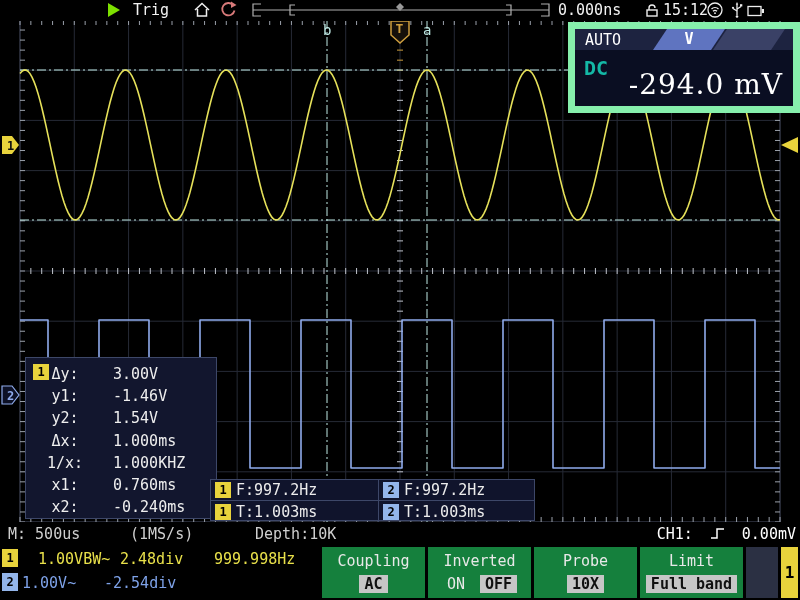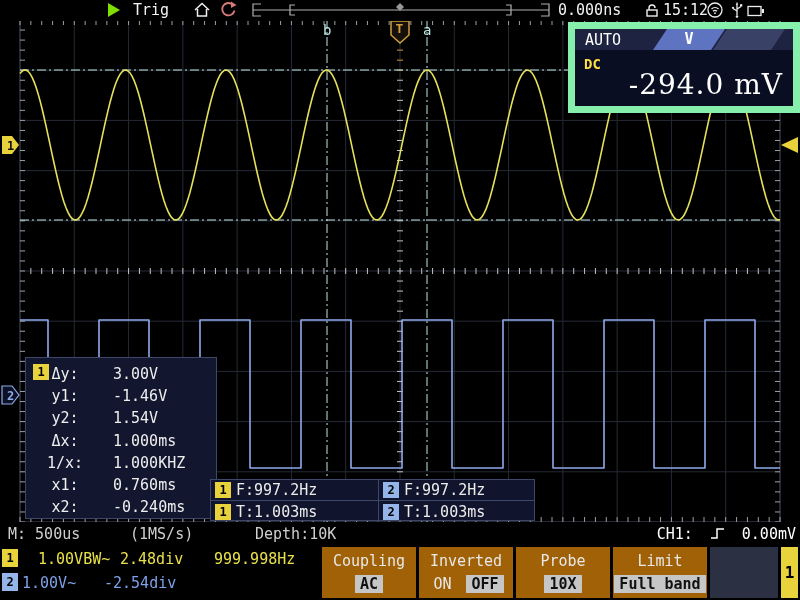--- a/index.html
+++ b/index.html
@@ -16,21 +16,21 @@
   
   .mm{position:absolute;left:568px;top:22px;width:218px;height:77px;background:#0a0e22;
       border:7px solid #86efac;z-index:2;}
   .mm-head{position:relative;height:21px;background:#1d2340;}
   .mm-mode{position:absolute;left:10px;top:2px;color:#fff;font-size:15px;}
   .mm-tab{position:absolute;top:0;height:21px;width:72px;line-height:21px;
       clip-path:polygon(14px 0,100% 0,calc(100% - 14px) 100%,0 100%);
       text-align:center;font-size:15px;font-weight:bold;}
   .mm-tab.active{left:78px;background:#5f74c0;color:#fff;z-index:2;}
   .mm-tab.shadow{left:138px;background:#3a4166;z-index:1;}
-  .mm-dc{position:absolute;left:9px;top:27px;color:#fde047;font-size:14px;font-weight:bold;}
+  .mm-dc{position:absolute;left:9px;top:27px;color:#14b8a6;font-size:20px;font-weight:bold;}
   .mm-read{position:absolute;right:10px;bottom:5px;color:#fff;font-size:28px;letter-spacing:1px;
       font-family:"DejaVu Serif","Liberation Serif",serif;}
 
   
   .cursor-box{position:absolute;left:25px;top:357px;width:190px;height:160px;background:#12162e;
       border:1px solid #3d4768;z-index:2;}
   .badge{display:inline-block;width:16px;height:16px;text-align:center;line-height:17px;
       font-size:12px;font-weight:bold;color:#000;}
   .badge.b1{background:#e8d33c;}
   .badge.b2{background:#93b5ea;}
@@ -56,21 +56,21 @@
   .sb-trig{position:absolute;right:4px;top:3px;display:flex;align-items:center;gap:17px;color:#fff;}
 
   
   .bottom{position:absolute;left:0;top:545px;width:800px;height:55px;background:#000;z-index:3;}
   .ch-row{position:absolute;left:0;width:320px;height:23px;font-size:15px;}
   .ch-row .badge{position:absolute;left:2px;top:1px;height:18px;line-height:19px;}
   .ch-row .abs{position:absolute;top:2px;}
   .s-scale{left:22px;} .s-pos{left:104px;} .s-freq{left:198px;}
   .t1{color:#e8e04a;margin-left:16px;} .t2{color:#7ea2e8;}
   .menu{position:absolute;left:322px;top:2px;width:456px;height:51px;display:flex;gap:3px;background:#000;}
-  .menu-cell{width:94px;background:#a16207;position:relative;color:#e8e8e8;font-size:15px;}
+  .menu-cell{width:103px;background:#15803d;position:relative;color:#e8e8e8;font-size:15px;}
   .m-label{text-align:center;margin-top:5px;}
   .m-values{position:absolute;bottom:5px;width:100%;display:flex;justify-content:center;gap:10px;}
   .m-val{padding:0 5px;}
   .m-val.sel{background:#c6c6c6;color:#111;font-weight:bold;}
   .menu-fill{flex:1;background:#2b3043;}
   .page-tab{position:absolute;left:781px;top:2px;width:17px;height:51px;background:#e8d33c;color:#000;
       font-weight:bold;font-size:16px;display:flex;align-items:center;justify-content:center;}
 </style>
 </head>
 <body>

